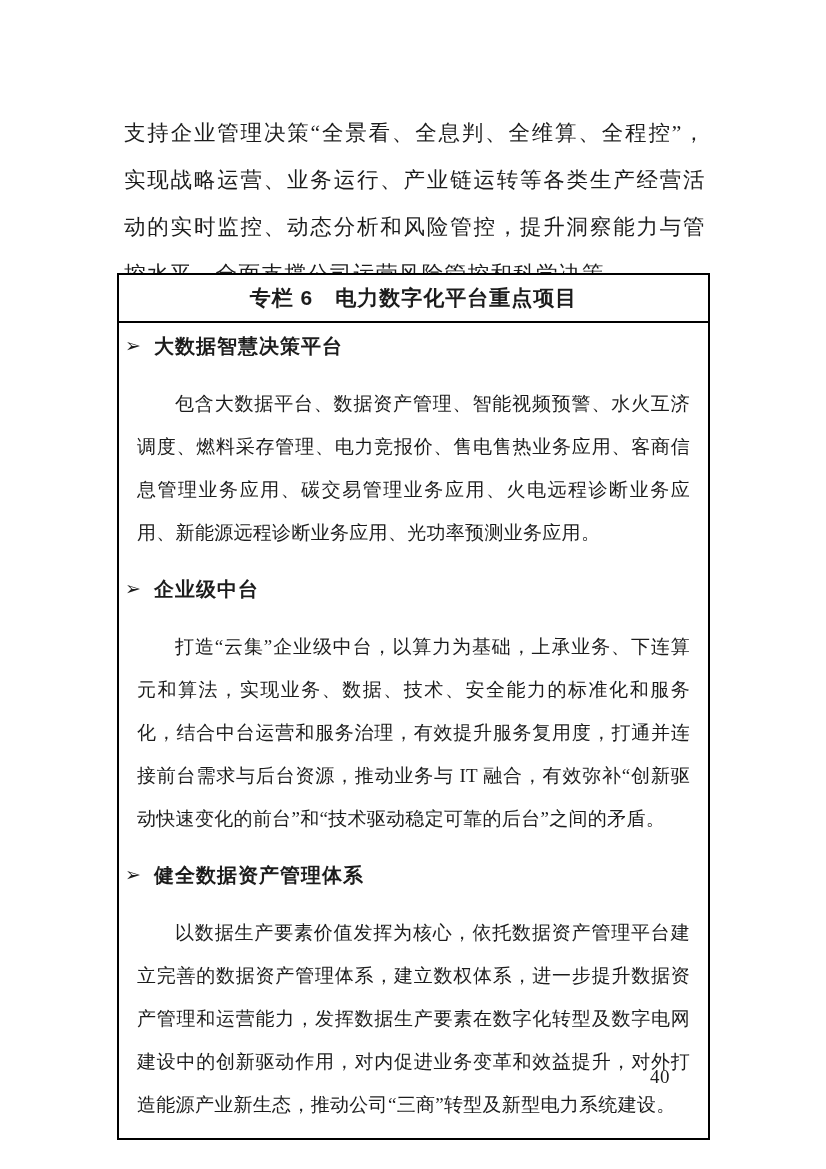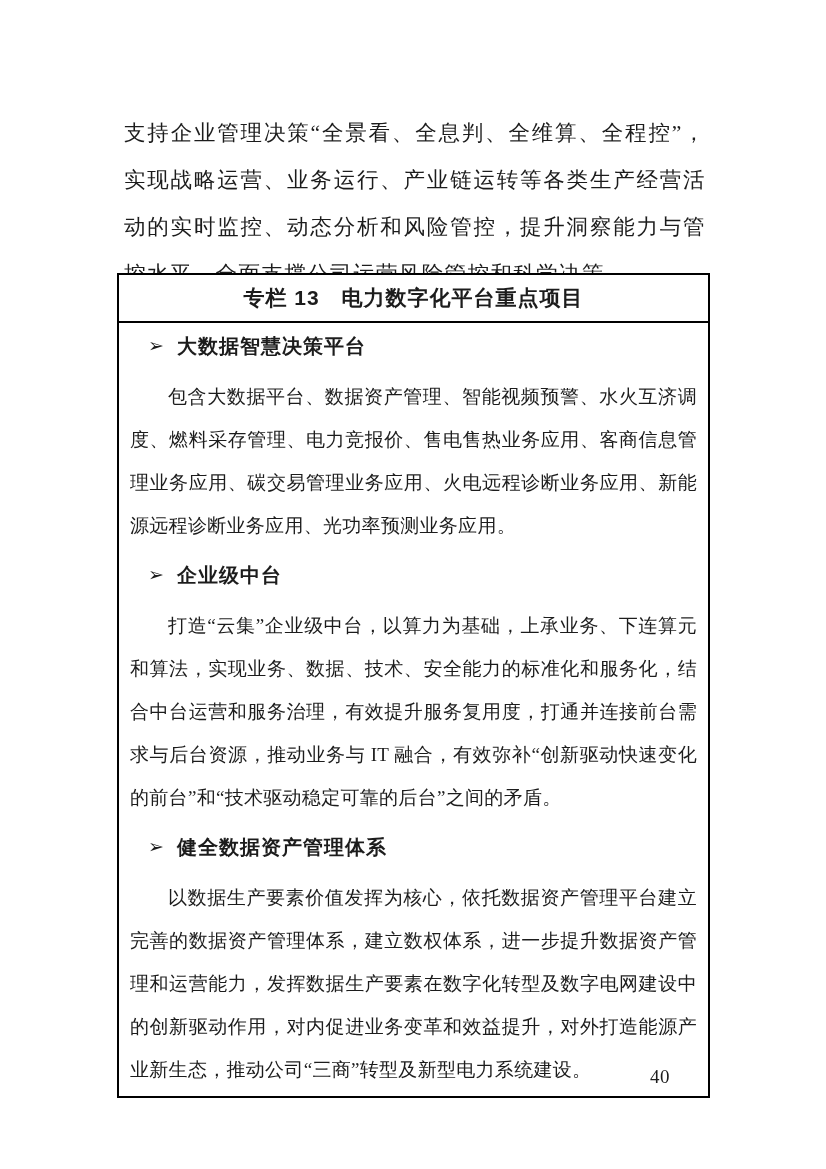--- a/index.html
+++ b/index.html
@@ -45,57 +45,56 @@
     letter-spacing: 1px;
   }
   .box-section { padding: 0 6px; }
   .section-heading {
     font-family: "Liberation Sans", "DejaVu Sans", sans-serif;
     font-weight: bold;
     font-size: 20px;
     line-height: 46px;
     letter-spacing: 1px;
     white-space: nowrap;
-    margin-left: 23px;
   }
   .bullet {
     display: inline-block;
     margin-right: 12px;
     font-weight: normal;
     font-size: 19px;
     transform: translateY(-1px);
   }
   .section-body {
     font-size: 19px;
     line-height: 43px;
     letter-spacing: 0.3px;
     text-align: justify;
     text-justify: inter-ideograph;
     text-indent: 2em;
-    margin: 5px;
+    margin: 12px;
     font-family: Liberation Serif, serif;
   }
   .page-number {
     position: absolute;
     left: 650px;
     top: 1066px;
     font-size: 19px;
     letter-spacing: 0.5px;
   }
 </style>
 </head>
 <body>
 
 <div class="page">
 
   <p class="intro">支持企业管理决策“全景看、全息判、全维算、全程控”，实现战略运营、业务运行、产业链运转等各类生产经营活动的实时监控、动态分析和风险管控，提升洞察能力与管控水平，全面支撑公司运营风险管控和科学决策。</p>
 
   <div class="feature-box">
 
-    <div class="box-title">专栏 13　电力数字化平台重点项目</div>
+    <div class="box-title">专栏 6　电力数字化平台重点项目</div>
 
     <div class="box-section">
       <div class="section-heading">
         <span class="bullet">➢</span><span>大数据智慧决策平台</span>
       </div>
       <p class="section-body">包含大数据平台、数据资产管理、智能视频预警、水火互济调度、燃料采存管理、电力竞报价、售电售热业务应用、客商信息管理业务应用、碳交易管理业务应用、火电远程诊断业务应用、新能源远程诊断业务应用、光功率预测业务应用。</p>
     </div>
 
     <div class="box-section">
       <div class="section-heading">

